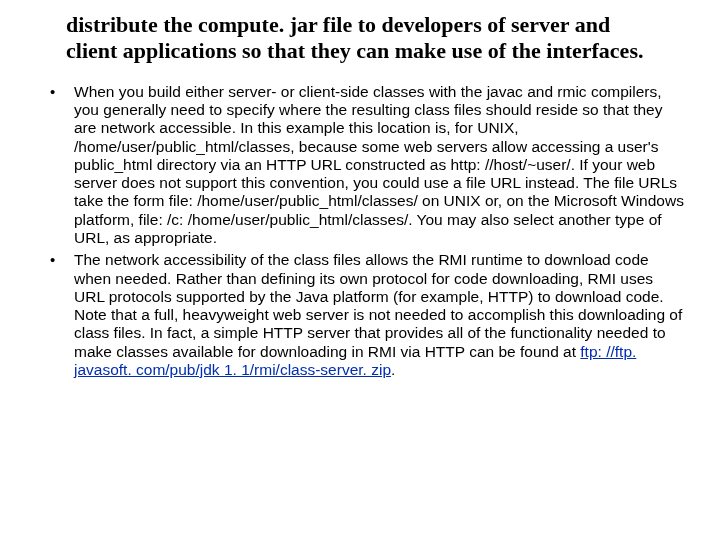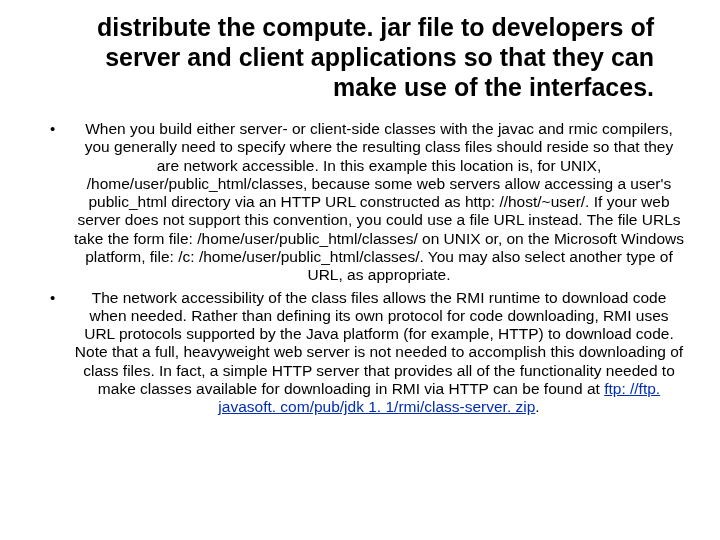--- a/index.html
+++ b/index.html
@@ -11,30 +11,30 @@
     font-family: Arial, Helvetica, sans-serif;
     color: #000;
   }
   .slide {
     box-sizing: border-box;
     width: 720px;
     height: 540px;
     padding: 12px 36px 24px 36px;
   }
   .title {
-    font-size: 25px;
-    text-align: right;
+    font-size: 22px;
+    text-align: left;
     margin: 0 30px 18px 30px;
     line-height: 1.2;
+    font-family: Liberation Serif, serif;
   }
   .bullets {
     list-style: none;
     padding: 0;
     margin: 0 0 8px 10px;
-    text-align: center;
   }
   .bullets > li {
     position: relative;
     padding-left: 28px;
     font-size: 15.5px;
     line-height: 1.18;
     margin-bottom: 4px;
   }
   .bullets > li::before {
     content: "•";

